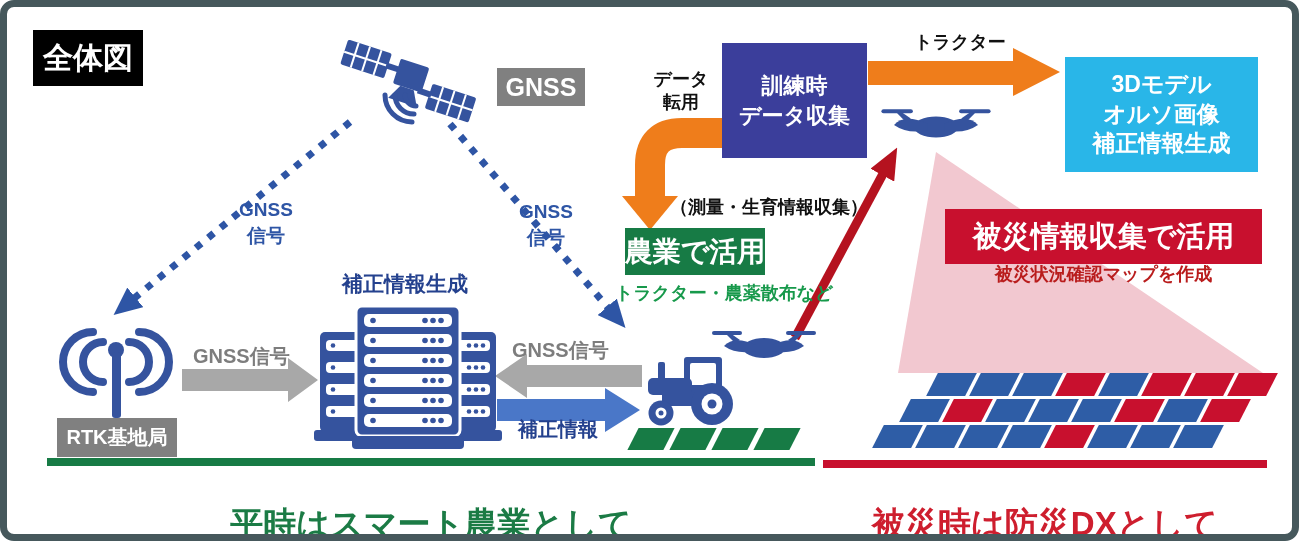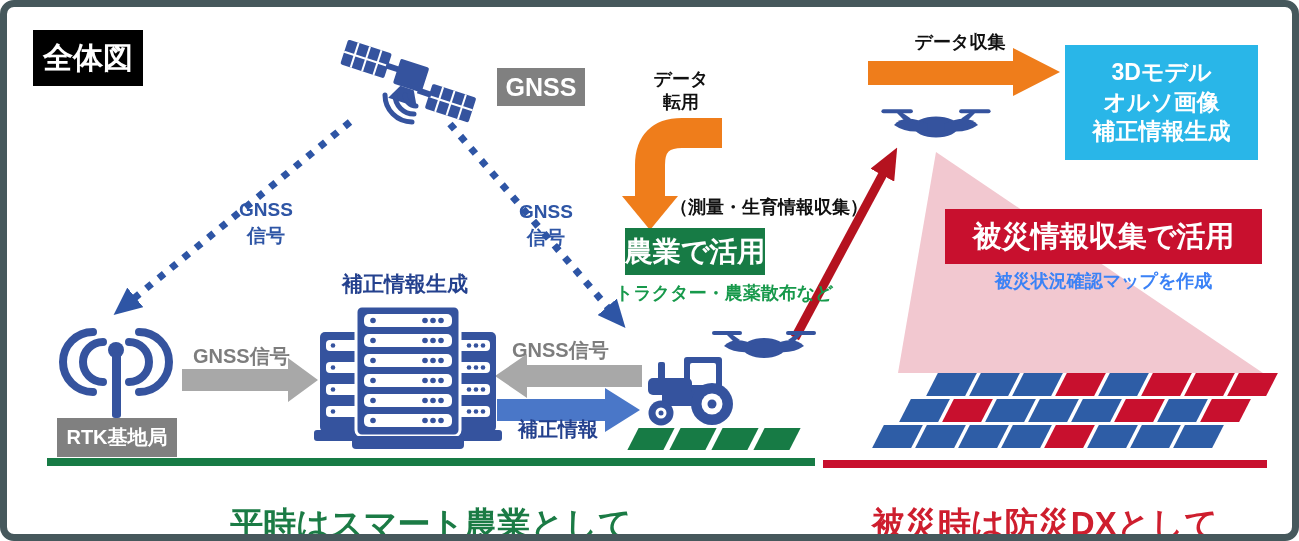--- a/index.html
+++ b/index.html
@@ -7,30 +7,30 @@
           font-family:"Liberation Sans","DejaVu Sans",sans-serif;}
   .frame{position:absolute;inset:0;border:7px solid #46585c;border-radius:14px;pointer-events:none;z-index:60;}
   .abs{position:absolute;white-space:nowrap;}
   .lbl{font-weight:bold;z-index:10;}
   .boxlbl{display:flex;align-items:center;justify-content:center;text-align:center;color:#fff;font-weight:bold;z-index:10;}
   svg.layer{position:absolute;left:0;top:0;z-index:1;}
   
   .badge{left:33px;top:30px;width:110px;height:56px;background:#000;font-size:30px;}
   .gnss-tag{left:497px;top:68px;width:88px;height:38px;background:#808080;font-size:25px;}
   .training-box{left:722px;top:43px;width:145px;height:115px;background:#3b3e9b;font-size:22px;line-height:1.35;}
-  .model-box{left:1065px;top:45px;width:193px;height:115px;background:#29b6e8;font-size:23px;line-height:1.3;}
+  .model-box{left:1065px;top:57px;width:193px;height:115px;background:#29b6e8;font-size:23px;line-height:1.3;}
   .agri-box{left:625px;top:228px;width:140px;height:47px;background:#177b45;font-size:28px;}
   .disaster-box{left:945px;top:209px;width:317px;height:55px;background:#c8102e;font-size:29px;}
   .rtk-box{left:57px;top:418px;width:120px;height:39px;background:#808080;font-size:20px;}
   
   .reuse-left{left:645px;top:68px;width:72px;text-align:center;font-size:18px;color:#111;line-height:1.25;}
   .reuse-top{left:905px;top:30px;width:110px;text-align:center;font-size:18px;color:#111;}
   .reuse-note{left:670px;top:175px;font-size:18px;color:#111;line-height:1.22;}
   .agri-sub{left:615px;top:281px;width:210px;text-align:center;font-size:18px;color:#17994b;font-family:Liberation Serif, serif;}
-  .disaster-sub{left:985px;top:269px;width:237px;text-align:center;font-size:18px;color:#3b82f6;}
+  .disaster-sub{left:985px;top:262px;width:237px;text-align:center;font-size:18px;color:#b91c1c;}
   .corr-title{left:330px;top:270px;width:150px;text-align:center;font-size:21px;color:#24418e;}
   .sig-diag{width:60px;text-align:center;font-size:19px;color:#2e55a5;line-height:1.35;}
   .sig-left{left:236px;top:197px;}
   .sig-right{left:516px;top:199px;}
   .sig-gray{font-size:20px;color:#7d7d7d;}
   .sig-rtk{left:193px;top:343px;}
   .sig-tractor{left:512px;top:337px;}
   .corr-out{left:518px;top:416px;font-size:20px;color:#24418e;}
   
   .bar{position:absolute;height:8px;z-index:5;}
@@ -214,33 +214,37 @@
     </g>
 
     <use href="#drone-shape" x="0" y="0" transform="translate(764,348)" fill="#35539e"></use>
     <use href="#drone-shape" x="0" y="0" transform="translate(936,127) scale(1.05)" fill="#35539e"></use>
   </svg>
 
   <div class="abs boxlbl badge">全体図</div>
 
   <div class="abs boxlbl gnss-tag">GNSS</div>
 
+  <div class="abs boxlbl training-box">
+    <span><span>訓練時</span><br>
+    <span>データ収集</span></span>
+  </div>
 
   <div class="abs boxlbl model-box">
     <span><span>3Dモデル</span><br>
     <span>オルソ画像</span><br>
     <span>補正情報生成</span></span>
   </div>
 
   <div class="abs lbl reuse-left">
     <span>データ</span><br>
     <span>転用</span>
   </div>
 
-  <div class="abs lbl reuse-top">データ収集</div>
+  <div class="abs lbl reuse-top">トラクター</div>
 
   <div class="abs lbl reuse-note">
     <br>
     <span>（測量・生育情報収集）</span>
   </div>
 
   <div class="abs boxlbl agri-box">農業で活用</div>
   <div class="abs lbl agri-sub">トラクター・農薬散布など</div>
 
   <div class="abs boxlbl disaster-box">被災情報収集で活用</div>

